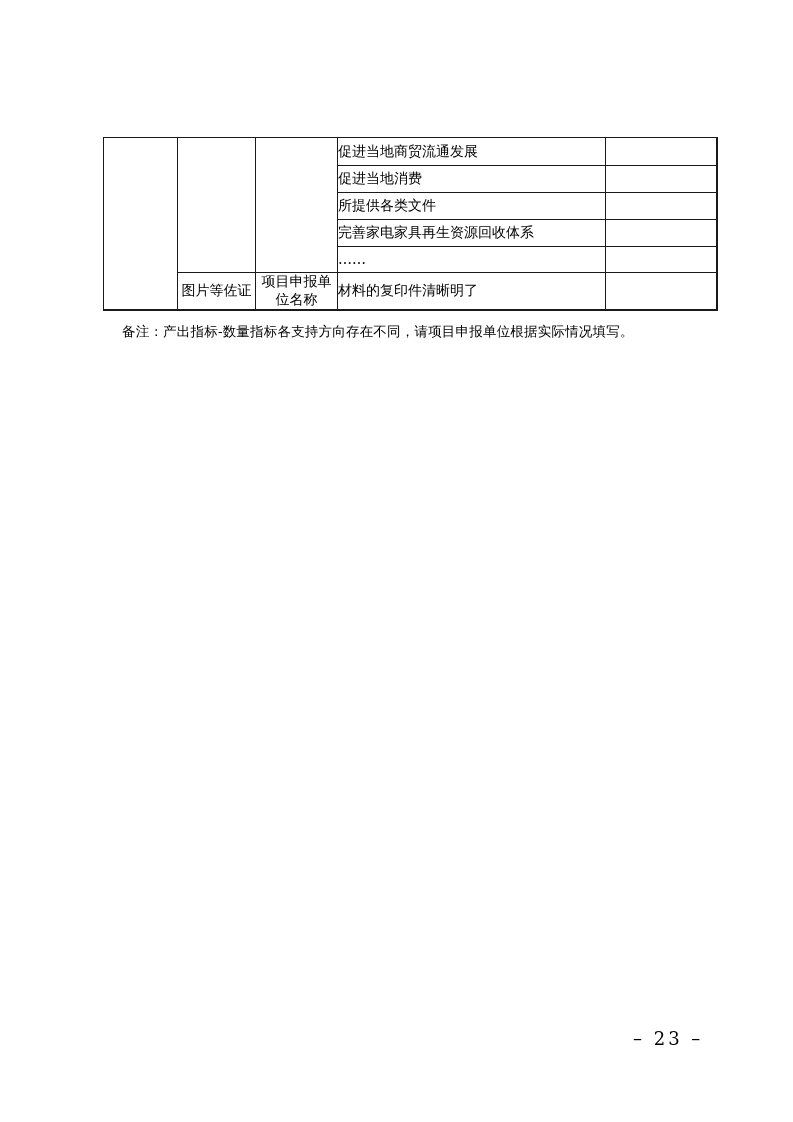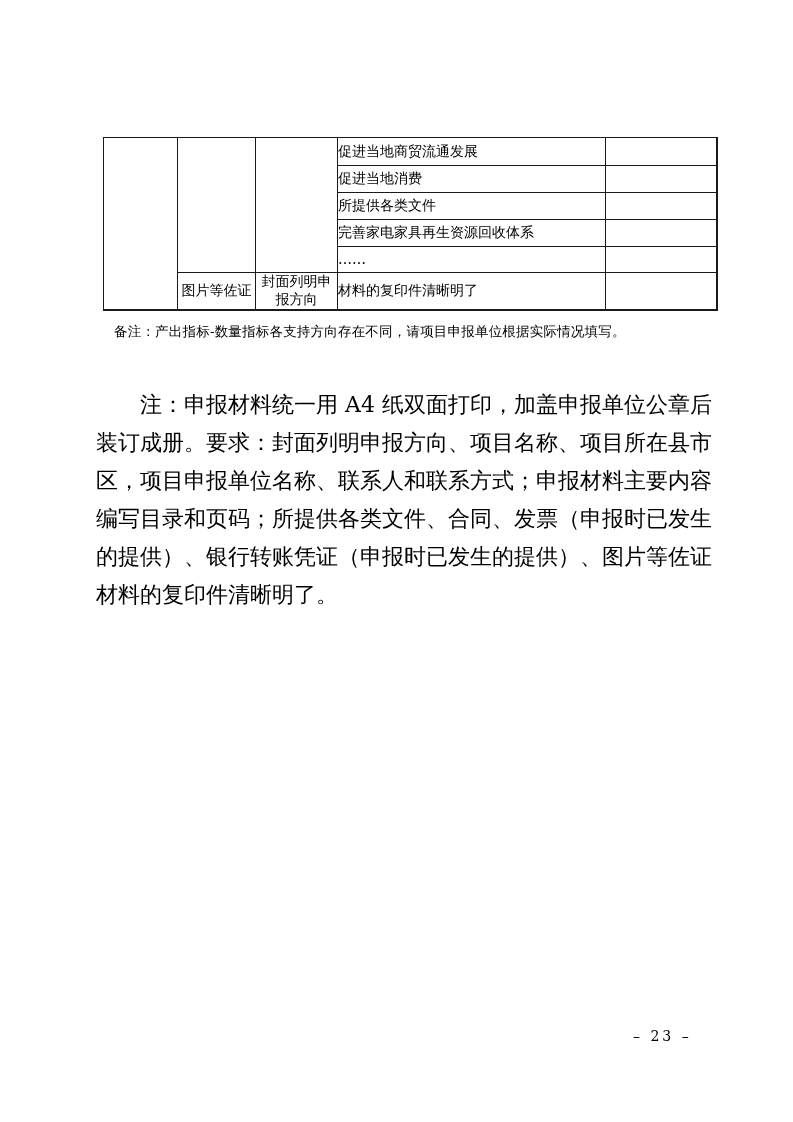--- a/index.html
+++ b/index.html
@@ -38,21 +38,21 @@
   td.c-cat  { text-align: center; padding: 2px 2px; }
   td.c-val  {}
   tr.r-a   { height: 28px; }
   tr.r-b   { height: 27px; font-family: Liberation Serif, serif; }
   tr.r-el  { height: 26px; }
   tr.r-sat { height: 37px; }
 
   
   .table-note {
     position: absolute;
-    left: 114px;
+    left: 122px;
     top: 323px;
     font-size: 13.5px;
     letter-spacing: 0.2px;
     white-space: nowrap;
   }
 
   
   .para {
     position: absolute;
     left: 96px;
@@ -66,21 +66,21 @@
     text-align-last: justify;
   }
   .para .line.first { text-indent: 44px; }
   .para .line.last  { text-align-last: left; }
 
   
   .page-num {
     position: absolute;
     left: 633px;
     top: 1028px;
-    font-size: 14px;
+    font-size: 18px;
     letter-spacing: 3px;
     white-space: nowrap;
   }
 </style>
 </head>
 <body>
 
 <div class="page">
 
   <table class="doc-table">
@@ -110,33 +110,25 @@
       <tr class="r-b">
         <td class="c-ind">完善家电家具再生资源回收体系</td>
         <td class="c-val"></td>
       </tr>
       <tr class="r-el">
         <td class="c-ind">……</td>
         <td class="c-val"></td>
       </tr>
       <tr class="r-sat">
         <td class="c-cat">图片等佐证</td>
-        <td class="c-cat">封面列明申报方向</td>
+        <td class="c-cat">项目申报单位名称</td>
         <td class="c-ind">材料的复印件清晰明了</td>
         <td class="c-val"></td>
       </tr>
     </tbody>
   </table>
 
   <div class="table-note">备注：产出指标-数量指标各支持方向存在不同，请项目申报单位根据实际情况填写。</div>
 
-  <div class="para">
-    <div class="line first">注：申报材料统一用 A4 纸双面打印，加盖申报单位公章后</div>
-    <div class="line">装订成册。要求：封面列明申报方向、项目名称、项目所在县市</div>
-    <div class="line">区，项目申报单位名称、联系人和联系方式；申报材料主要内容</div>
-    <div class="line">编写目录和页码；所提供各类文件、合同、发票（申报时已发生</div>
-    <div class="line">的提供）、银行转账凭证（申报时已发生的提供）、图片等佐证</div>
-    <div class="line last">材料的复印件清晰明了。</div>
-  </div>
 
   <div class="page-num">– 23 –</div>
 
 </div>
 
 </body></html>

